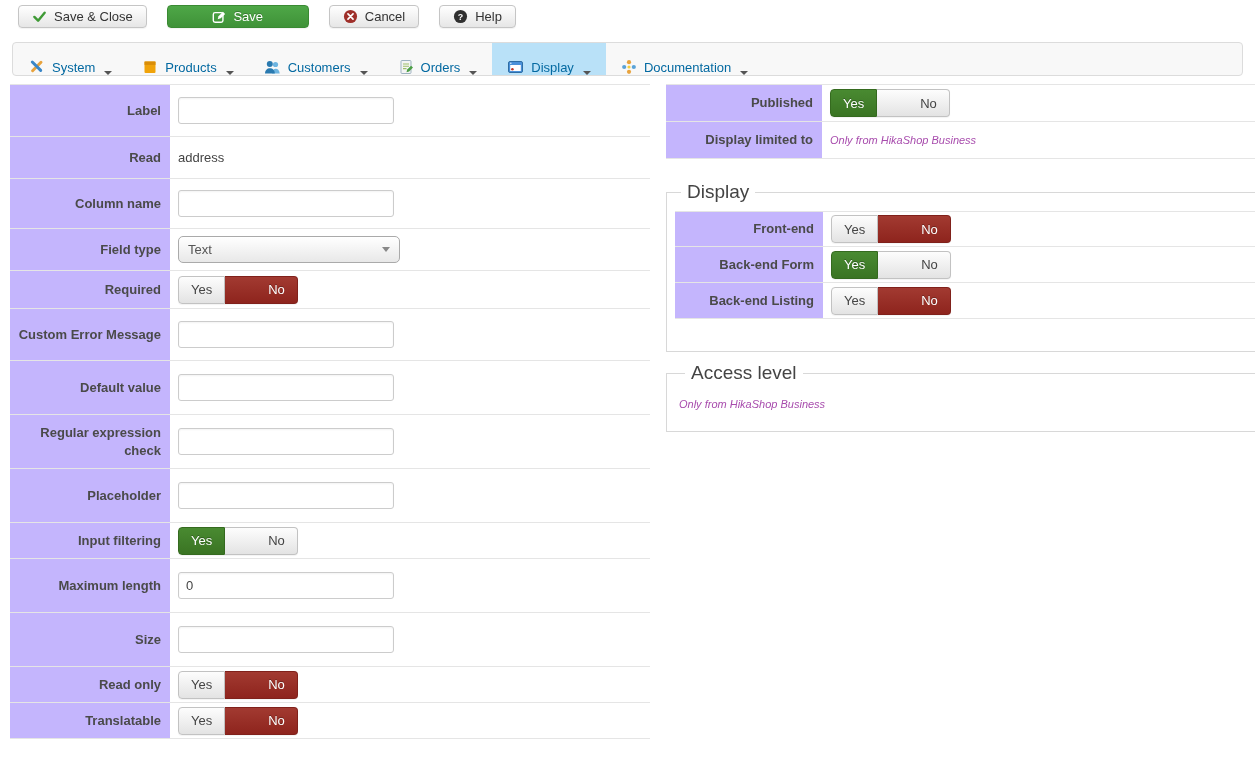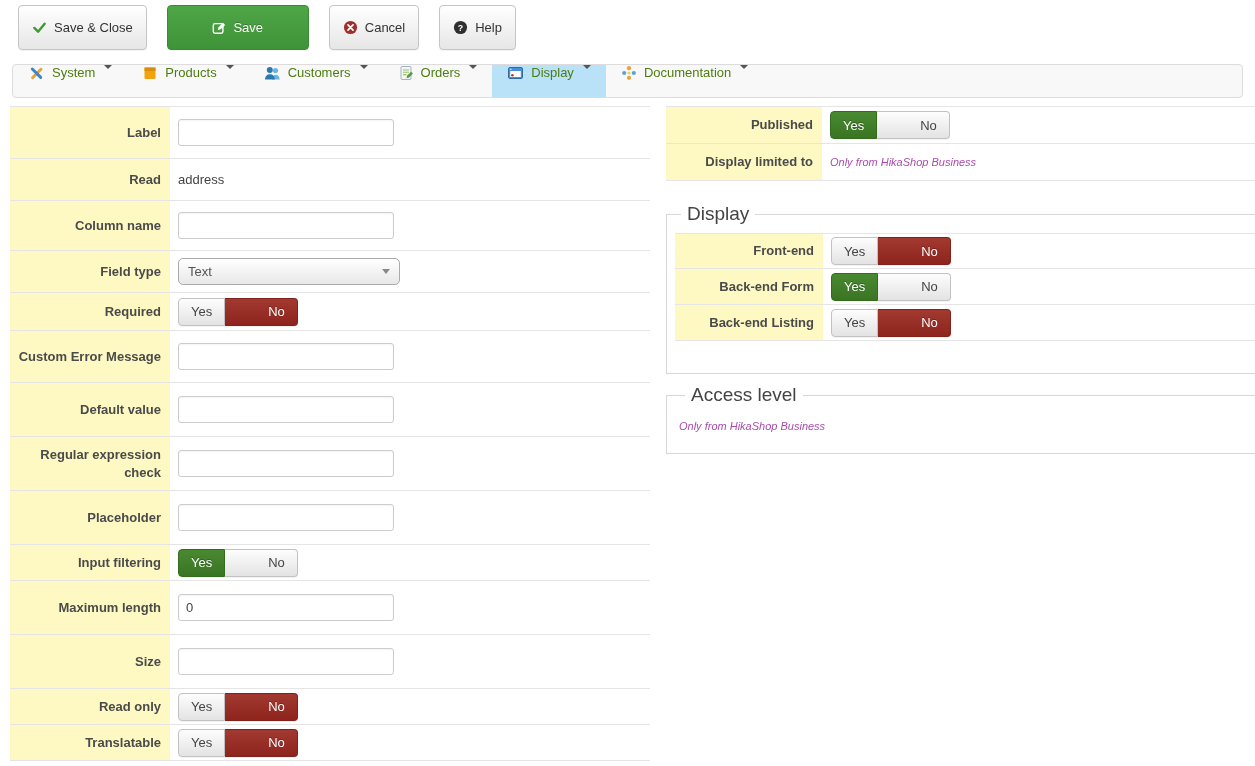--- a/index.html
+++ b/index.html
@@ -1,44 +1,44 @@
 <!DOCTYPE html>
 <html><head>
 <meta charset="utf-8">
 <style>
   * { margin:0; padding:0; box-sizing:border-box; }
   html,body { width:1255px; height:766px; background:#fff; overflow:hidden;
     font-family:"Liberation Sans", sans-serif; font-size:13px; color:#444; }
 
   
   .toolbar { padding:5px 0 5px 18px; display:flex; align-items:center; gap:20px; }
-  .tb-btn { height:45px; display:inline-flex; align-items:center; gap:7px; padding:0 13px;
+  .tb-btn { height:23px; display:inline-flex; align-items:center; gap:7px; padding:0 13px;
     border:1px solid #c5c5c5; border-radius:4px; background:linear-gradient(#ffffff,#e6e6e6);
     color:#333; font-size:13px; cursor:pointer; box-shadow:0 1px 1px rgba(0,0,0,.05); }
   .tb-btn.green { background:linear-gradient(#4ea747,#3f9238); border-color:#3a8a33; color:#fff;
     width:142px; justify-content:center; text-shadow:0 -1px 0 rgba(0,0,0,.25); }
   .tb-btn svg { display:block; }
 
   
   .menubar-wrap { padding:9px 12px 4px 12px; }
   .menubar { height:34px; border:1px solid #dcdcdc; border-radius:4px; background:#f8f8f8;
     display:flex; align-items:stretch; overflow:hidden; }
-  .menu-item { display:flex; align-items:flex-start; gap:7px; padding:0 15px; color:#4d7c0f; cursor:pointer; }
+  .menu-item { display:flex; align-items:flex-end; gap:7px; padding:0 15px; color:#0369a1; cursor:pointer; }
   .menu-item.active { background:#b9e1f8; }
   .caret { width:0; height:0; border-left:4px solid transparent; border-right:4px solid transparent;
     border-top:4px solid #555; margin-left:2px; }
   .menu-item svg { display:block; }
 
   
   .main { display:flex; align-items:flex-start; padding-left:10px; margin-top:4px; }
   .panel-left { width:640px; flex:none; border-top:1px solid #e5e5e5; }
   .panel-right { flex:1; min-width:0; margin-left:16px; margin-right:-2px; }
 
   .frow { display:flex; border-bottom:1px solid #e5e5e5; }
-  .fl { width:160px; flex:none; background:#fef9c3; display:flex; align-items:center;
+  .fl { width:160px; flex:none; background:#c4b5fd; display:flex; align-items:center;
     justify-content:flex-end; text-align:right; padding-right:9px; font-weight:bold;
     color:#4a4a4a; line-height:1.35; }
   .fc { flex:1; display:flex; align-items:center; padding-left:8px; }
 
   .h36{height:36px}.h37{height:37px}.h38{height:38px}.h42{height:42px}
   .h50{height:50px}.h52{height:52px}.h54{height:54px}
 
   input[type=text] { width:216px; height:27px; border:1px solid #ccc; border-radius:3px;
     padding:0 7px; font:13px "Liberation Sans",sans-serif; color:#444;
     box-shadow:inset 0 1px 2px rgba(0,0,0,.05); outline:none; }

